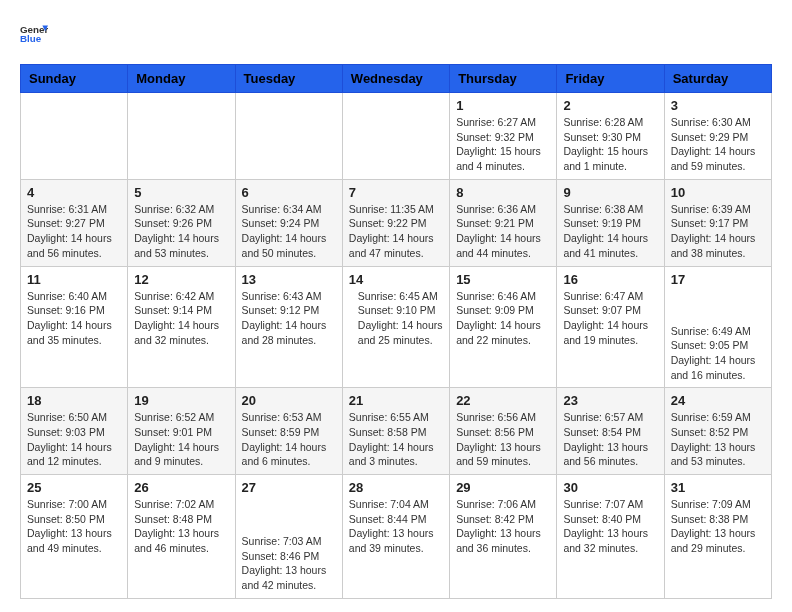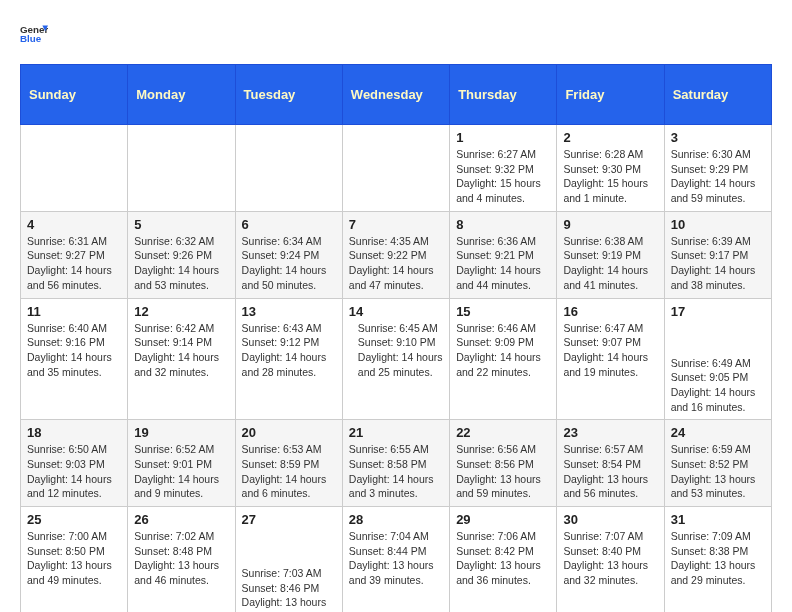--- a/index.html
+++ b/index.html
@@ -37,22 +37,22 @@
       font-size: 16px;
       color: #444;
     }
     .calendar-table {
       width: 100%;
       border-collapse: collapse;
       font-size: 11px;
     }
     .calendar-table th {
       background-color: #2563eb;
-      color: #fef9c3;
-      padding: 22px 8px;
+      color: #000000;
+      padding: 6px 8px;
       text-align: left;
       font-size: 13px;
       font-weight: bold;
       border: 1px solid #1d4ed8;
     }
     .calendar-table td {
       border: 1px solid #ccc;
       vertical-align: top;
       padding: 5px 6px;
       width: calc(100% / 7);
@@ -151,21 +151,21 @@
 Daylight: 14 hours and 53 minutes.</div>
         </td>
         <td>
           <span class="day-number">6</span>
           <div class="day-info" style="white-space: pre-line;">Sunrise: 6:34 AM
 Sunset: 9:24 PM
 Daylight: 14 hours and 50 minutes.</div>
         </td>
         <td>
           <span class="day-number">7</span>
-          <div class="day-info" style="white-space: pre-line;">Sunrise: 4:35 AM
+          <div class="day-info" style="white-space: pre-line;">Sunrise: 11:35 AM
 Sunset: 9:22 PM
 Daylight: 14 hours and 47 minutes.</div>
         </td>
         <td>
           <span class="day-number">8</span>
           <div class="day-info" style="white-space: pre-line;">Sunrise: 6:36 AM
 Sunset: 9:21 PM
 Daylight: 14 hours and 44 minutes.</div>
         </td>
         <td>

